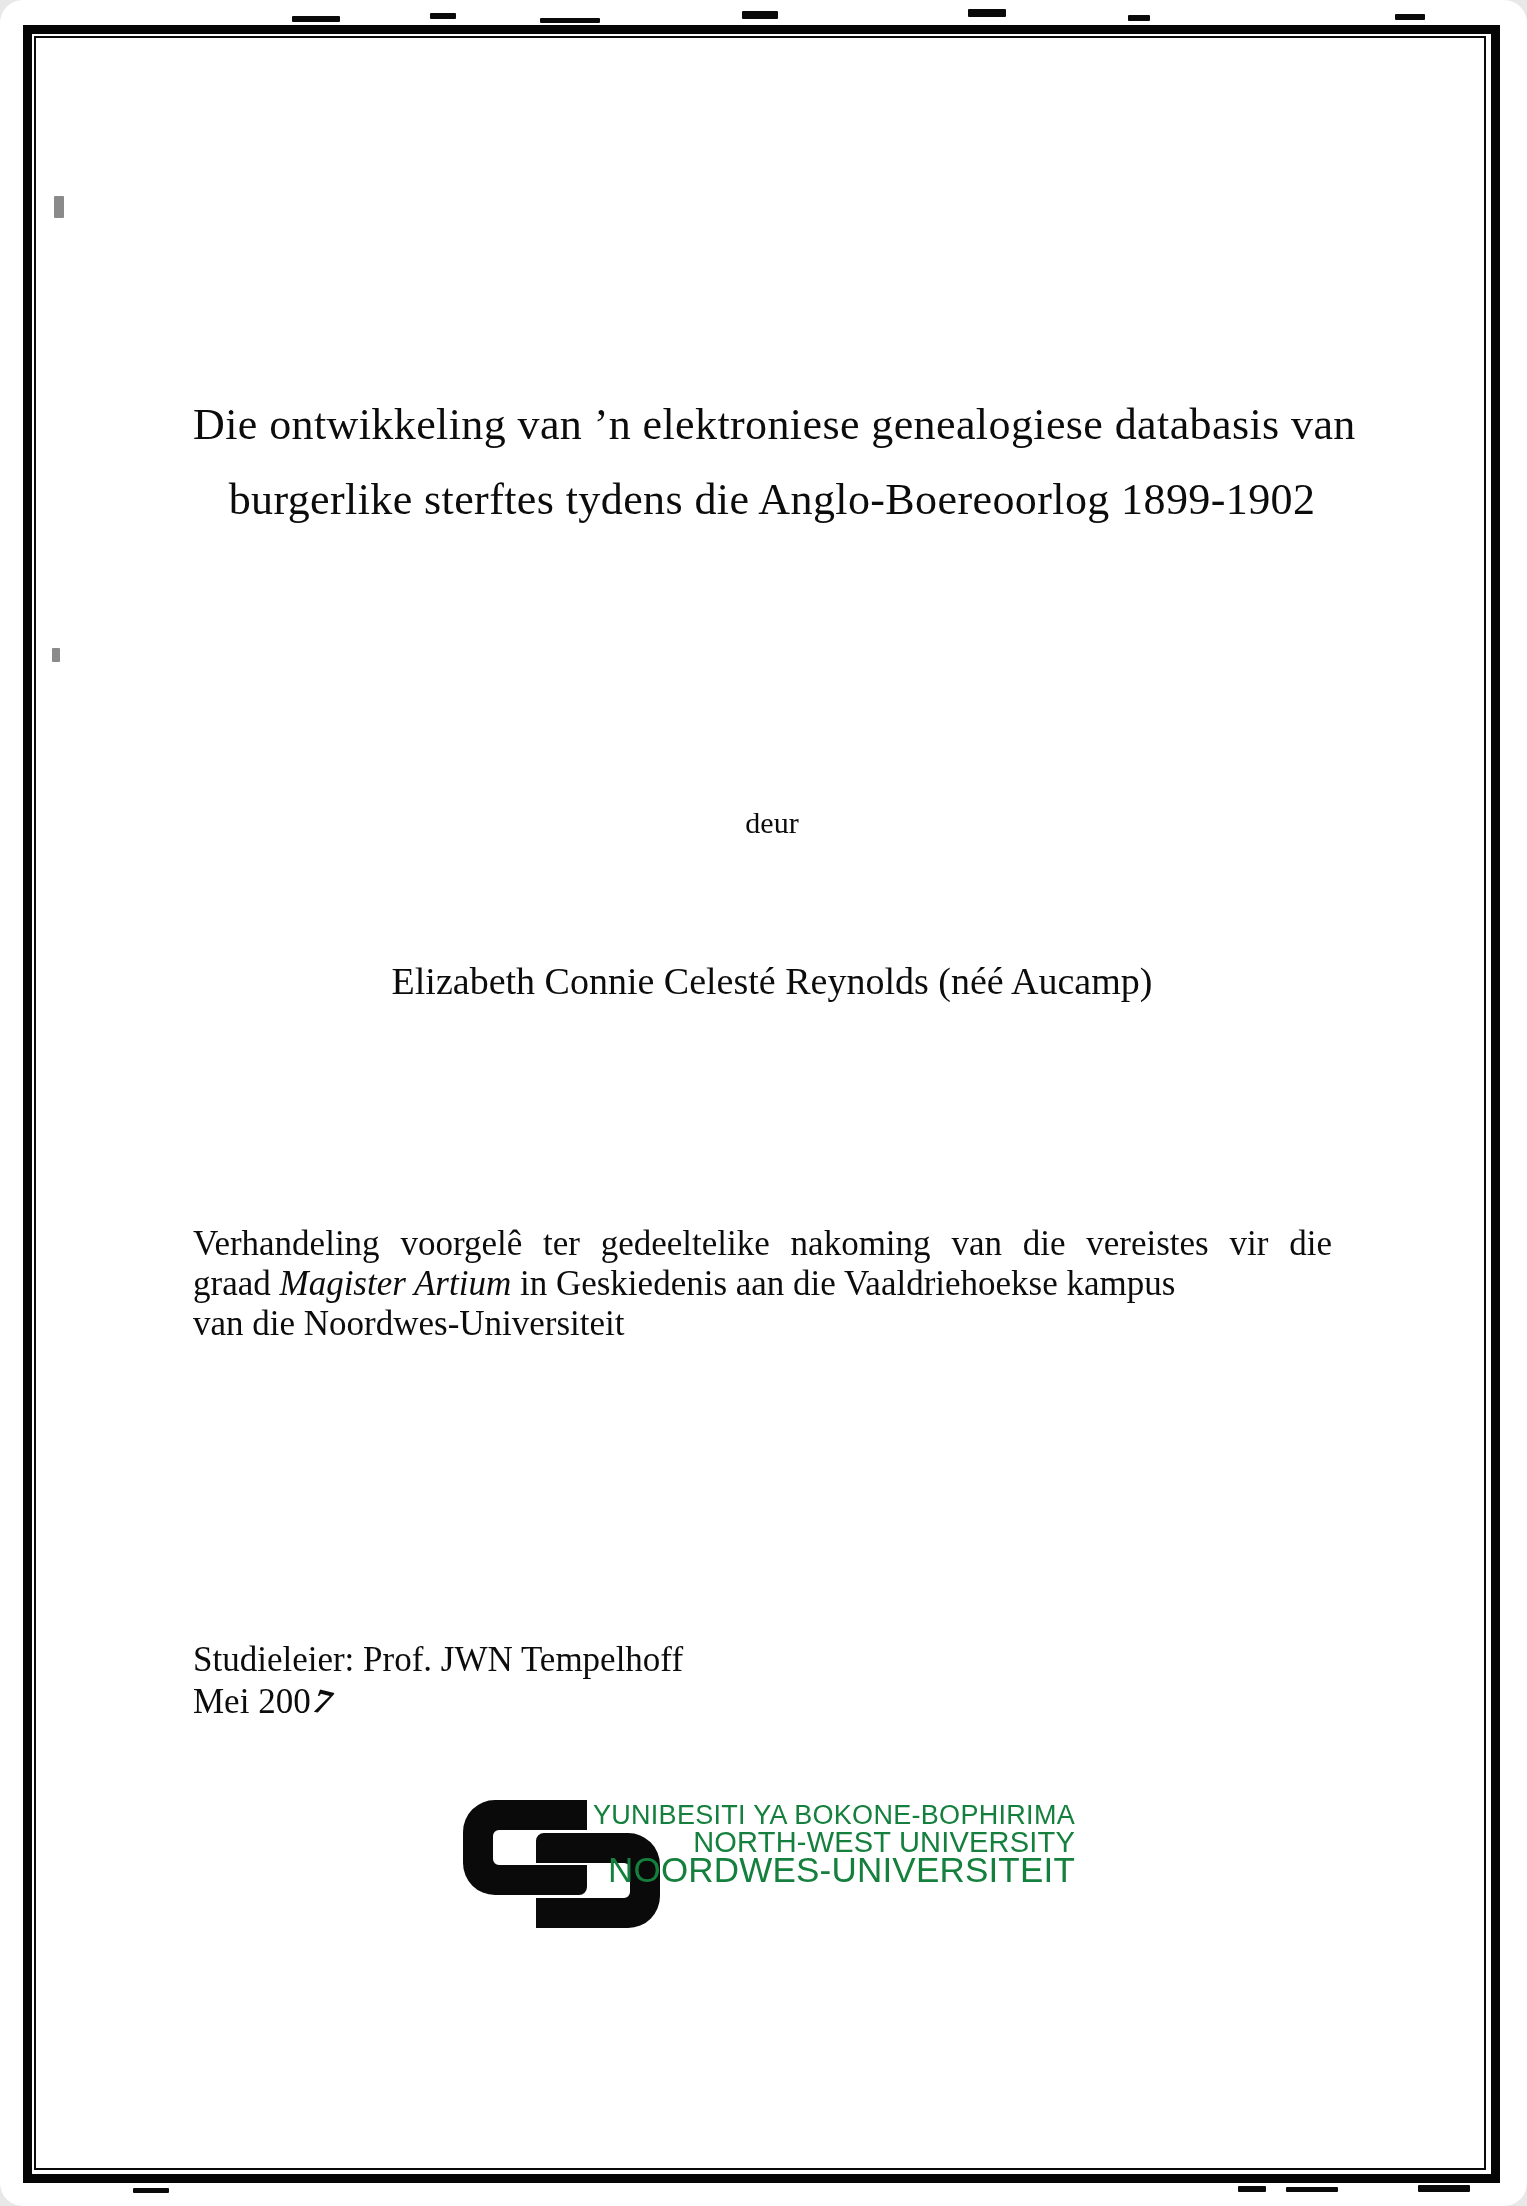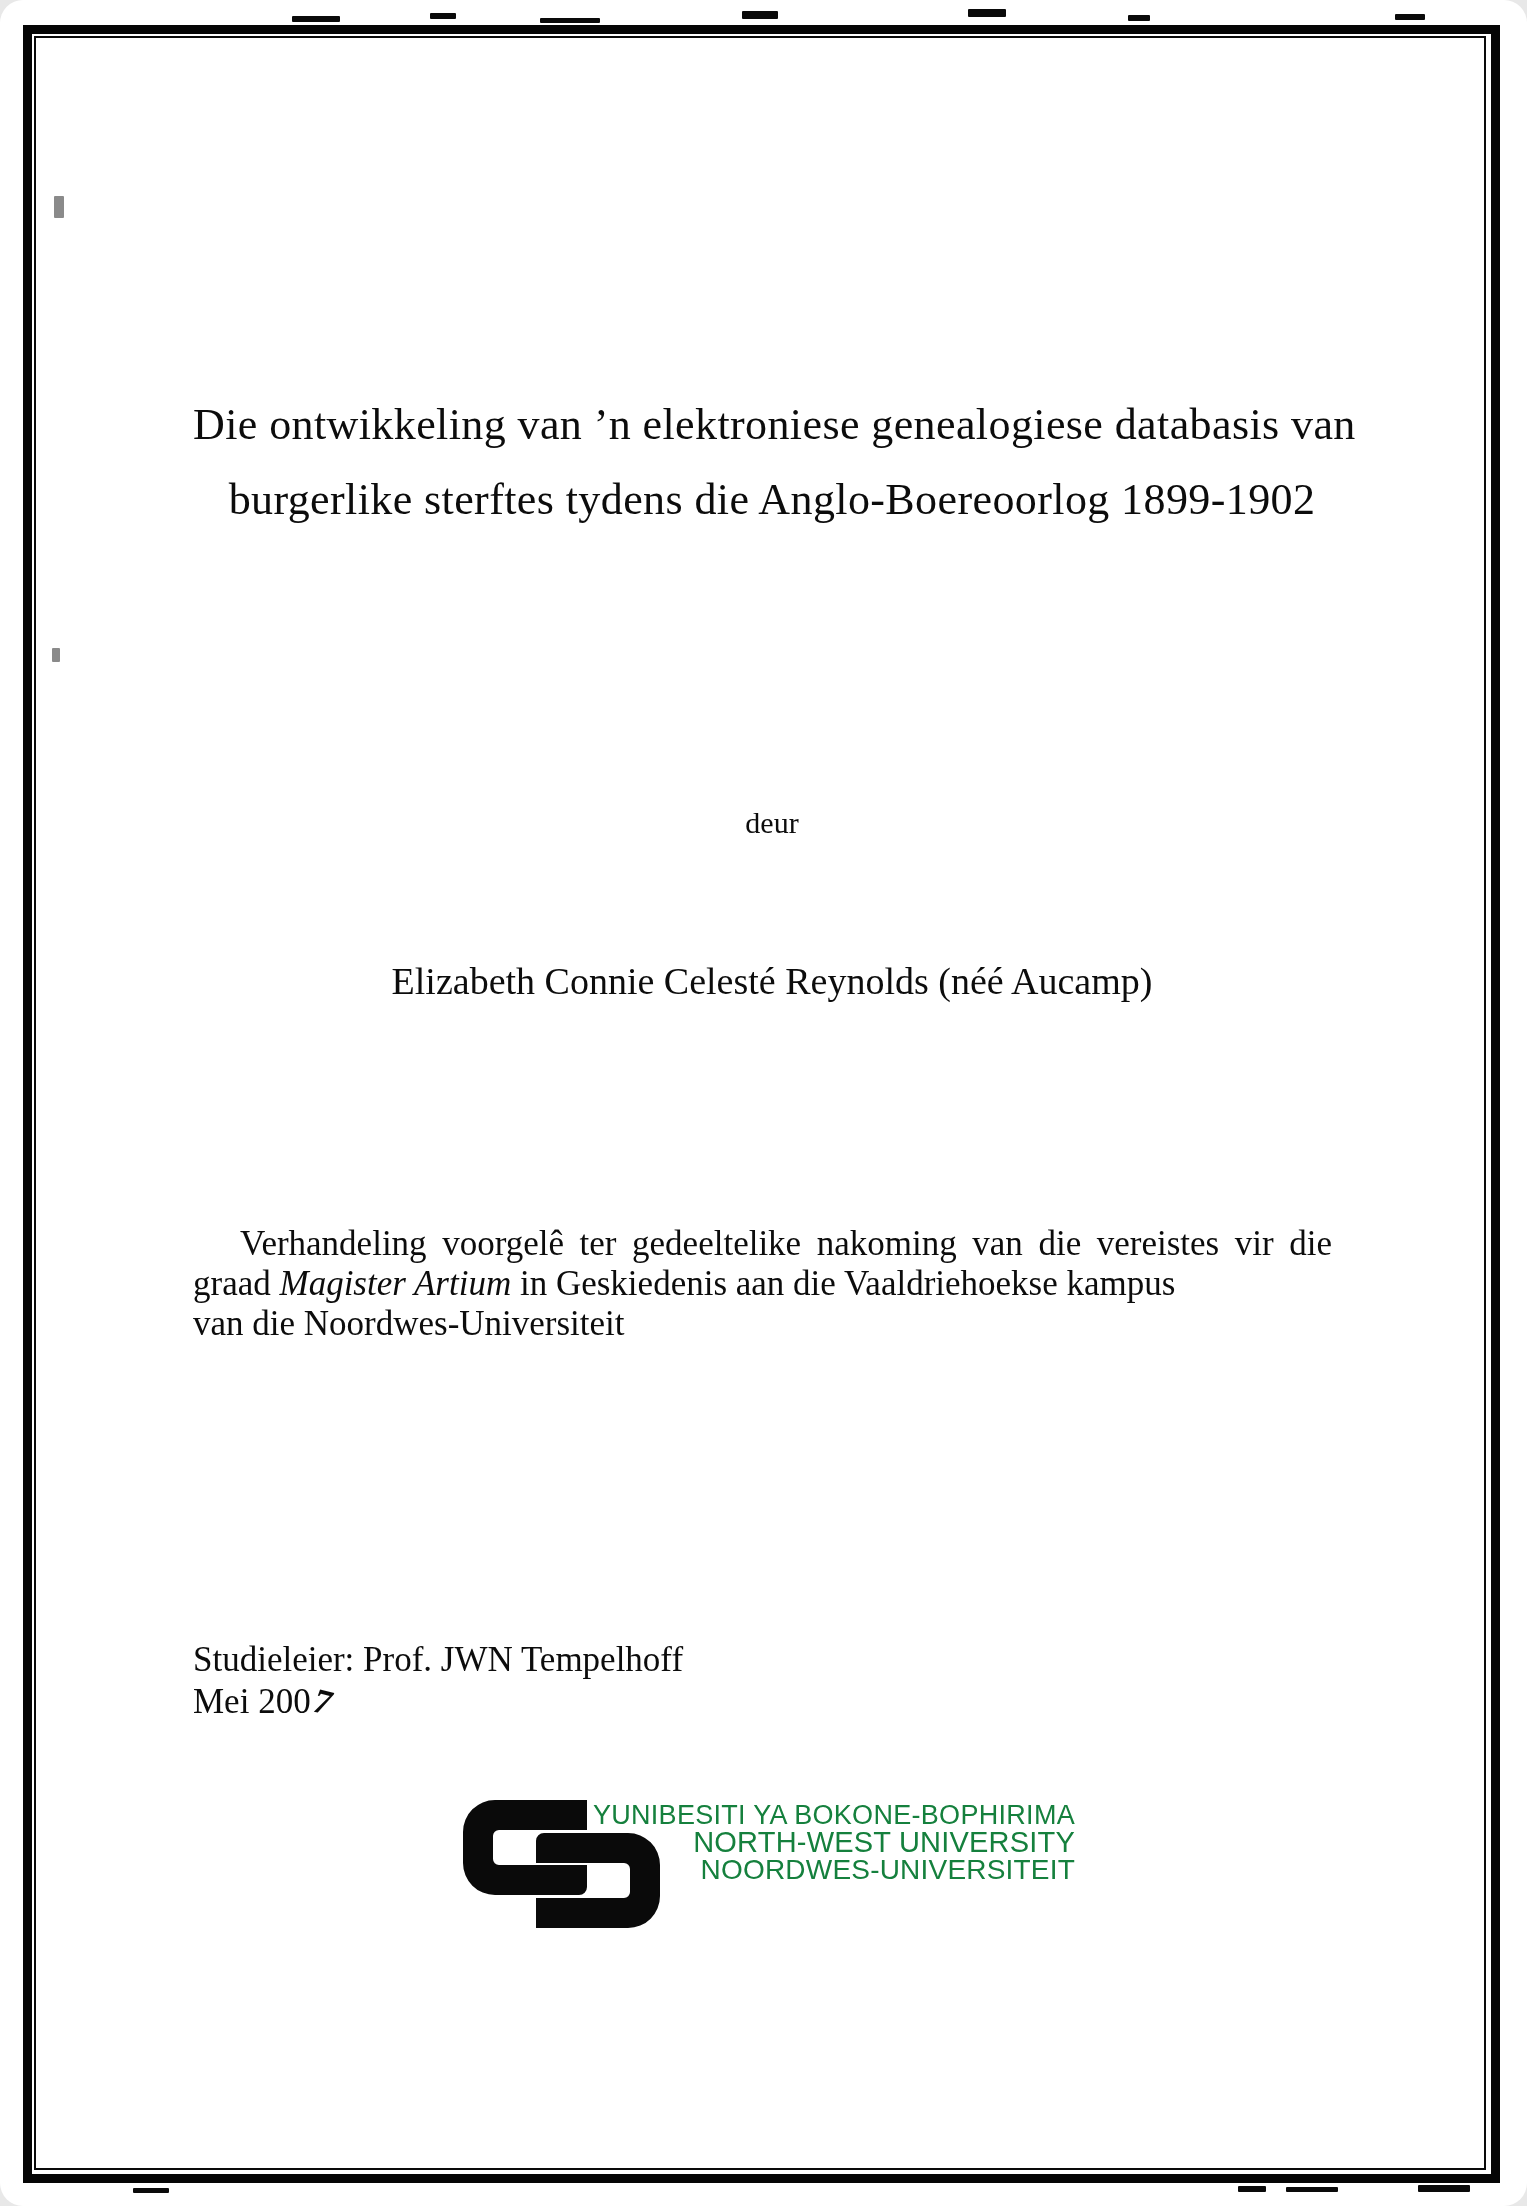--- a/index.html
+++ b/index.html
@@ -36,21 +36,21 @@
   }
   .author{
     position:absolute;left:193px;top:957px;width:1158px;
     font-size:38px;line-height:48px;text-align:center;white-space:nowrap;
   }
   .statement{
     position:absolute;left:193px;top:1224px;width:1139px;
     font-size:35px;line-height:40px;text-align:left;
   }
   .statement .justified{
-    text-align:justify;text-align-last:justify;text-justify:inter-word;margin-left:47px;
+    text-align:justify;text-align-last:justify;text-justify:inter-word;
   }
   .it{font-style:italic;}
   .supervisor-block{
     position:absolute;left:193px;top:1639px;
     font-size:35px;line-height:42px;text-align:left;white-space:nowrap;
   }
   .date-digit{
     display:inline-block;
     transform:rotate(14deg) skewX(-6deg);
     transform-origin:50% 70%;
@@ -59,21 +59,21 @@
   .logo-mark{
     position:absolute;left:430px;top:1785px;width:250px;height:155px;
   }
   .logo-text{
     position:absolute;top:1802px;right:452px;
     font-family:"Liberation Sans","DejaVu Sans",sans-serif;
     text-align:right;color:#15803d;
   }
   .logo-text .l1{font-size:27px;line-height:27px;letter-spacing:0.3px;white-space:nowrap;}
   .logo-text .l2{font-size:29px;line-height:27px;letter-spacing:0.2px;white-space:nowrap;}
-  .logo-text .l3{font-size:28px;line-height:27px;letter-spacing:0.2px;white-space:nowrap;text-align:right;}
+  .logo-text .l3{font-size:35px;line-height:27px;letter-spacing:0.2px;white-space:nowrap;text-align:right;}
   .speck{position:absolute;background:#0a0a0a;border-radius:1px;}
   .speck.gray{background:#8a8a8a;}
 </style>
 </head>
 <body>
 
 <div class="page">
 
   <div class="speck" style="left:292px;top:16px;width:48px;height:6px;"></div>
   <div class="speck" style="left:430px;top:13px;width:26px;height:6px;"></div>

